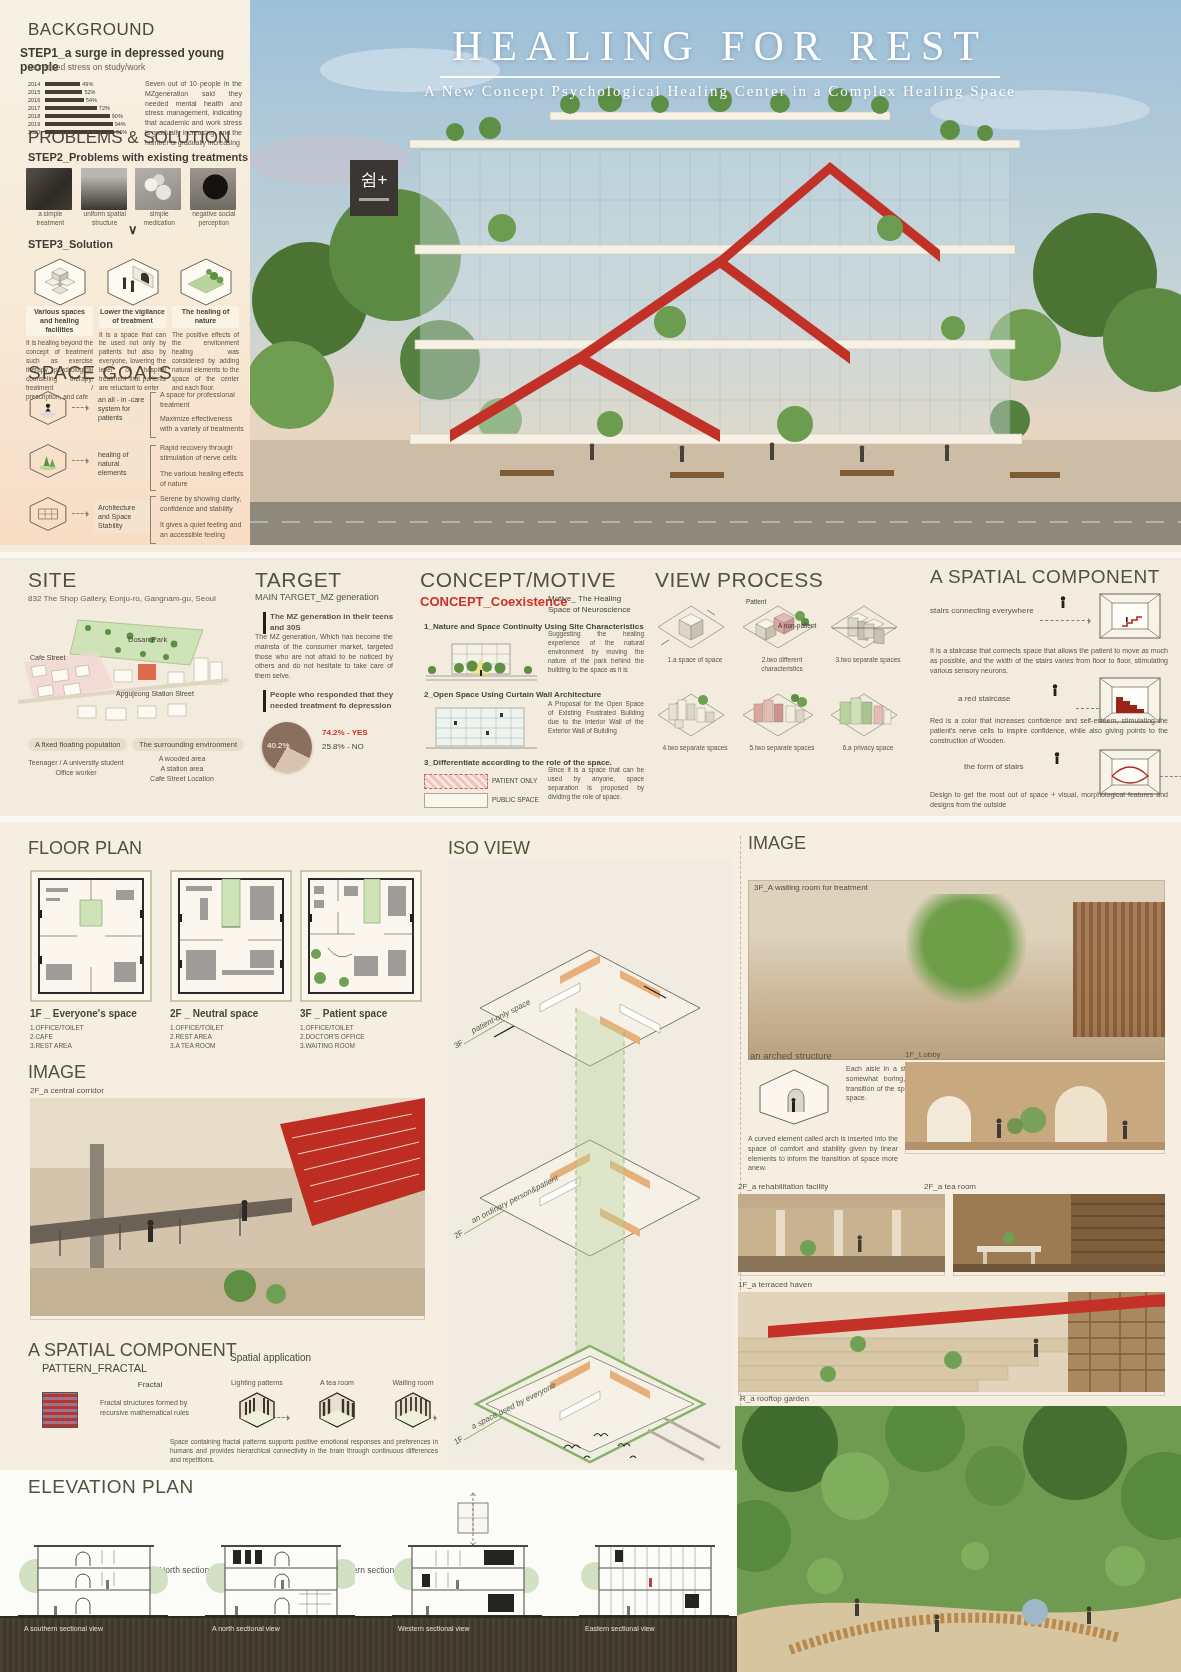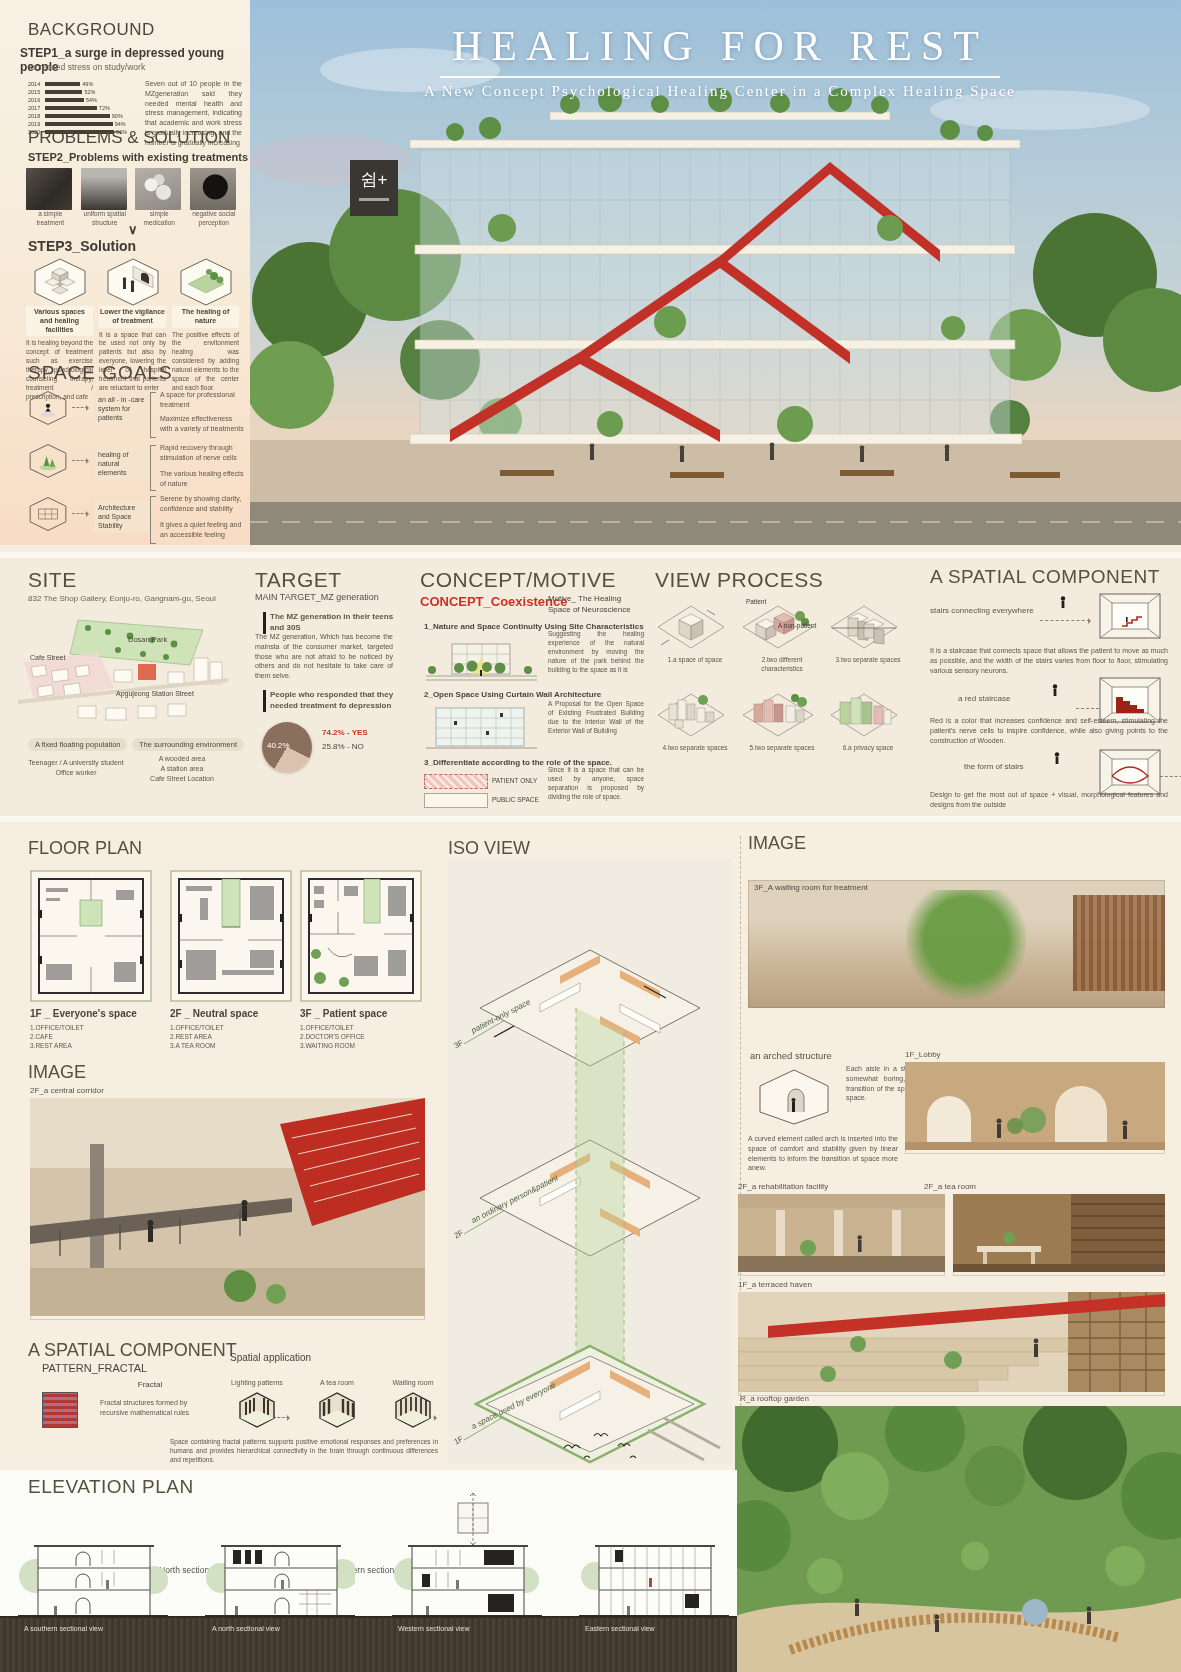--- a/index.html
+++ b/index.html
@@ -207,21 +207,21 @@
       <div style="width:50px;">
           <div class="photo ph3"></div>
           <div class="t65 ctr">simple medication</div>
         </div>
       <div style="width:50px;">
           <div class="photo ph4"></div>
           <div class="t65 ctr">negative social perception</div>
         </div>
     </div>
     <div class="abs" style="left:128px;top:222px;font-size:13px;color:#3f3a33;font-weight:700;">∨</div>
-    <div class="abs bold" style="left:28px;top:238px;font-size:14px;color:#3f3a33;">STEP3_Solution</div>
+    <div class="abs bold" style="left:28px;top:238px;font-size:11px;color:#3f3a33;">STEP3_Solution</div>
 
     <div class="abs" style="left:26px;top:258px;width:214px;display:flex;gap:6px;">
       <div style="width:67px;">
         <svg width="56" height="48" viewBox="0 0 56 48" style="display:block;margin:0 auto;">
           <polygon points="28,1 53,13 53,35 28,47 3,35 3,13" fill="#fdfaf2" stroke="#6b6358" stroke-width="1"></polygon>
           <g stroke="#8a8278" stroke-width=".5">
               <polygon points="20,14 28,10 36,14 28,18" fill="#f2eee4"></polygon>
               <polygon points="20,14 28,18 28,28 20,24" fill="#ddd6c8"></polygon>
               <polygon points="36,14 28,18 28,28 36,24" fill="#c9c1b1"></polygon>
               <polygon points="13,24 21,20 29,24 21,28" fill="#f2eee4"></polygon>
@@ -734,21 +734,21 @@
     <span class="isolab" style="left:26px;top:168px;">patient-only space</span>
     <span class="isonum" style="left:6px;top:182px;">3F</span>
     <span class="isolab" style="left:26px;top:358px;">an ordinary person&amp;patient</span>
     <span class="isonum" style="left:6px;top:372px;">2F</span>
     <span class="isolab" style="left:26px;top:564px;">a space used by everyone</span>
     <span class="isonum" style="left:6px;top:578px;">1F</span>
   </div>
 
   
   <div class="abs hL" style="left:748px;top:833px;">IMAGE</div>
-  <div class="abs waitingroom render" style="left:748px;top:862px;width:417px;height:128px;">
+  <div class="abs waitingroom render" style="left:748px;top:862px;width:417px;height:180px;">
     <div class="tree"></div>
     <div class="lattice"></div>
     <span class="abs cap" style="left:6px;top:3px;color:#4f4a40;">3F_A waiting room for treatment</span>
   </div>
   <div class="abs cap" style="left:750px;top:1050px;font-size:9.5px;">an arched structure</div>
   <svg class="abs" width="72" height="58" viewBox="0 0 72 58" style="left:758px;top:1068px;">
       <polygon points="36,2 70,18 70,44 36,56 2,44 2,18" fill="#fbf7ee" stroke="#6b6358" stroke-width="1"></polygon>
       <path d="M30,44 v-14 a8,9 0 0 1 16,0 v14" fill="#ddd6c8" stroke="#6b6358" stroke-width=".8"></path>
       <rect x="34" y="34" width="3" height="10" fill="#23201c"></rect>
       <circle cx="35.5" cy="32" r="2" fill="#23201c"></circle>

